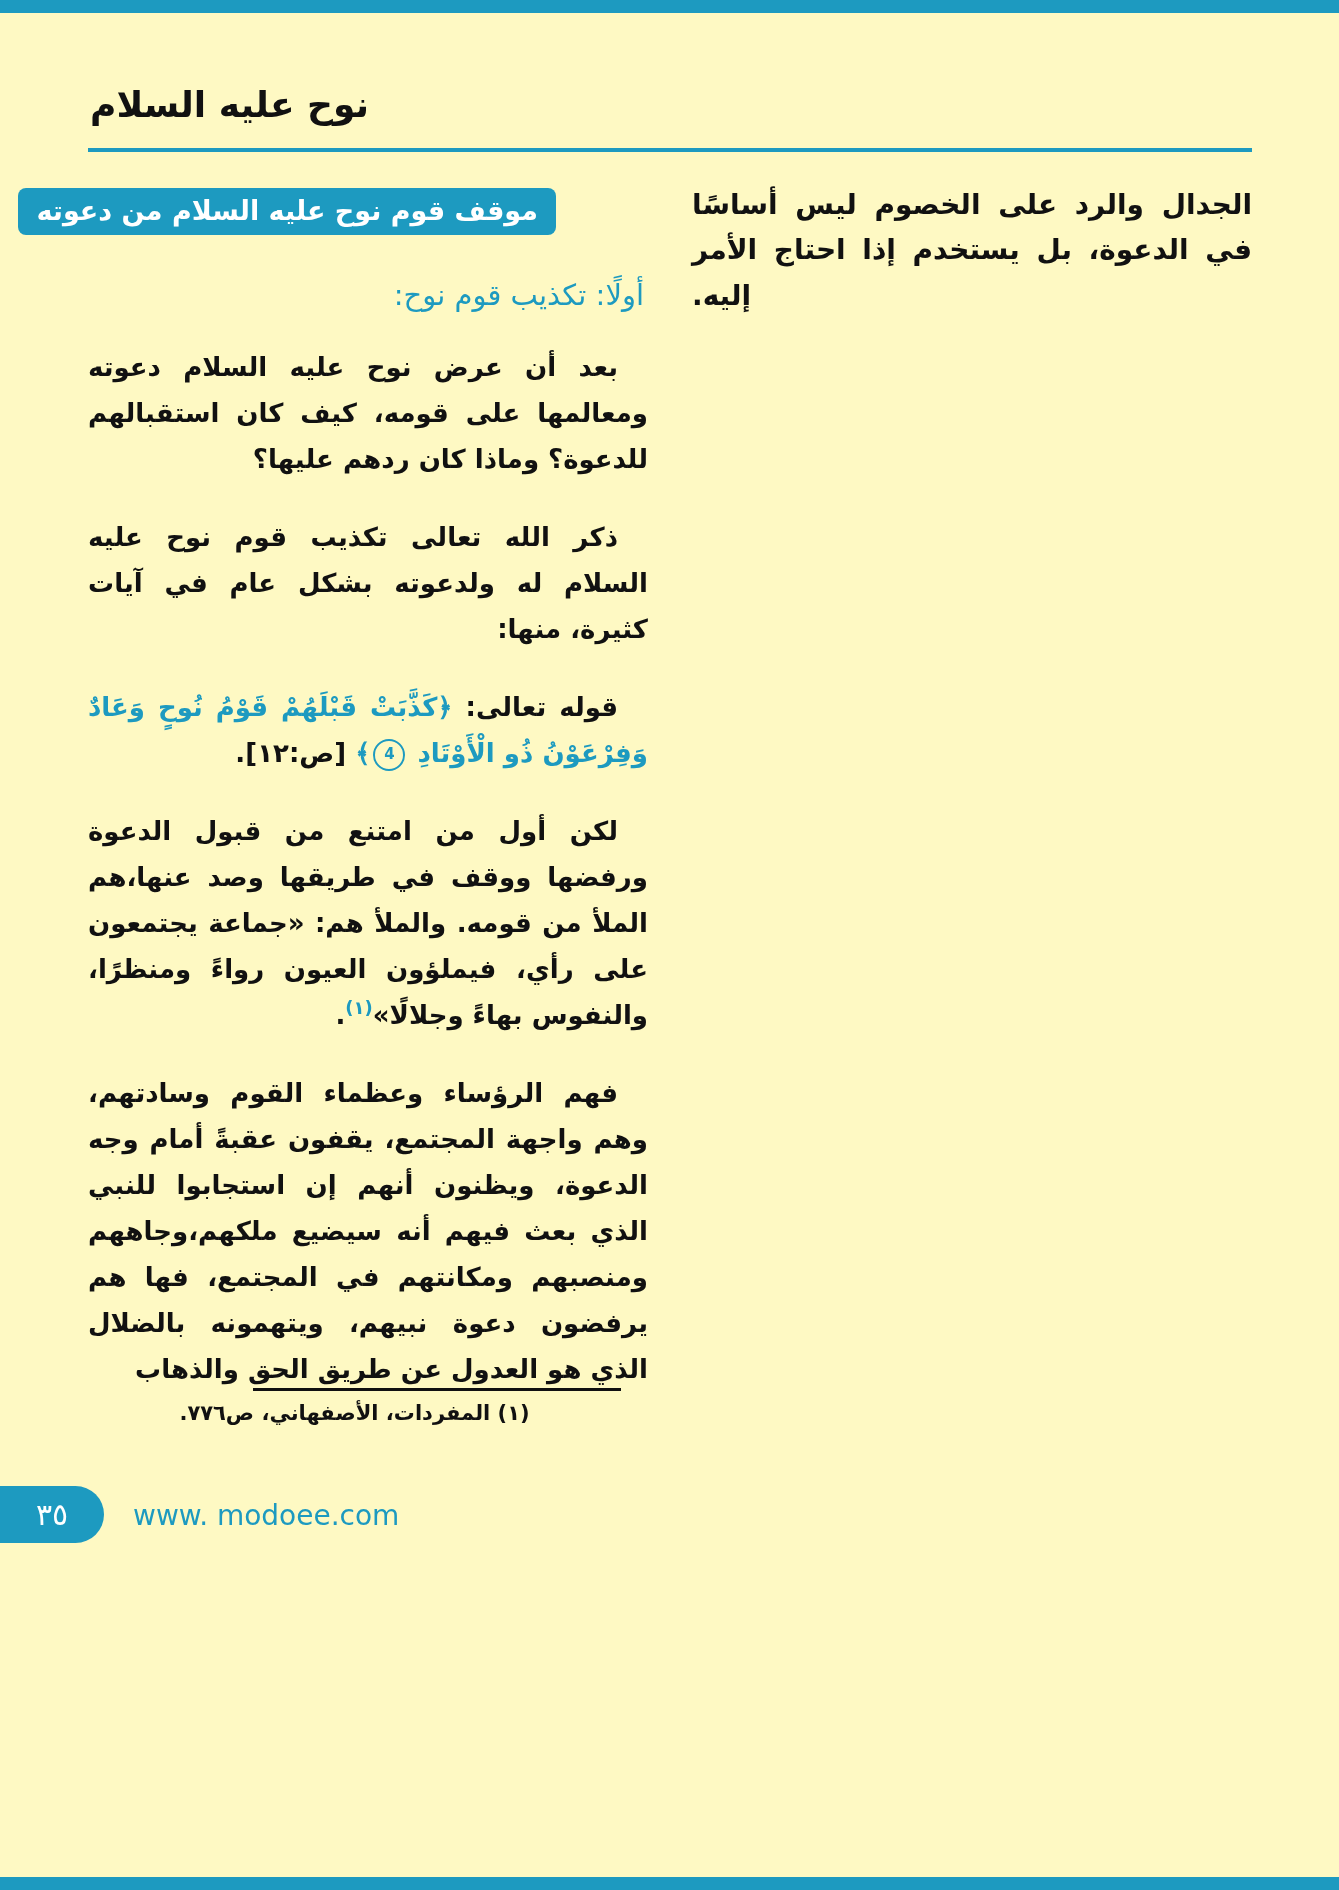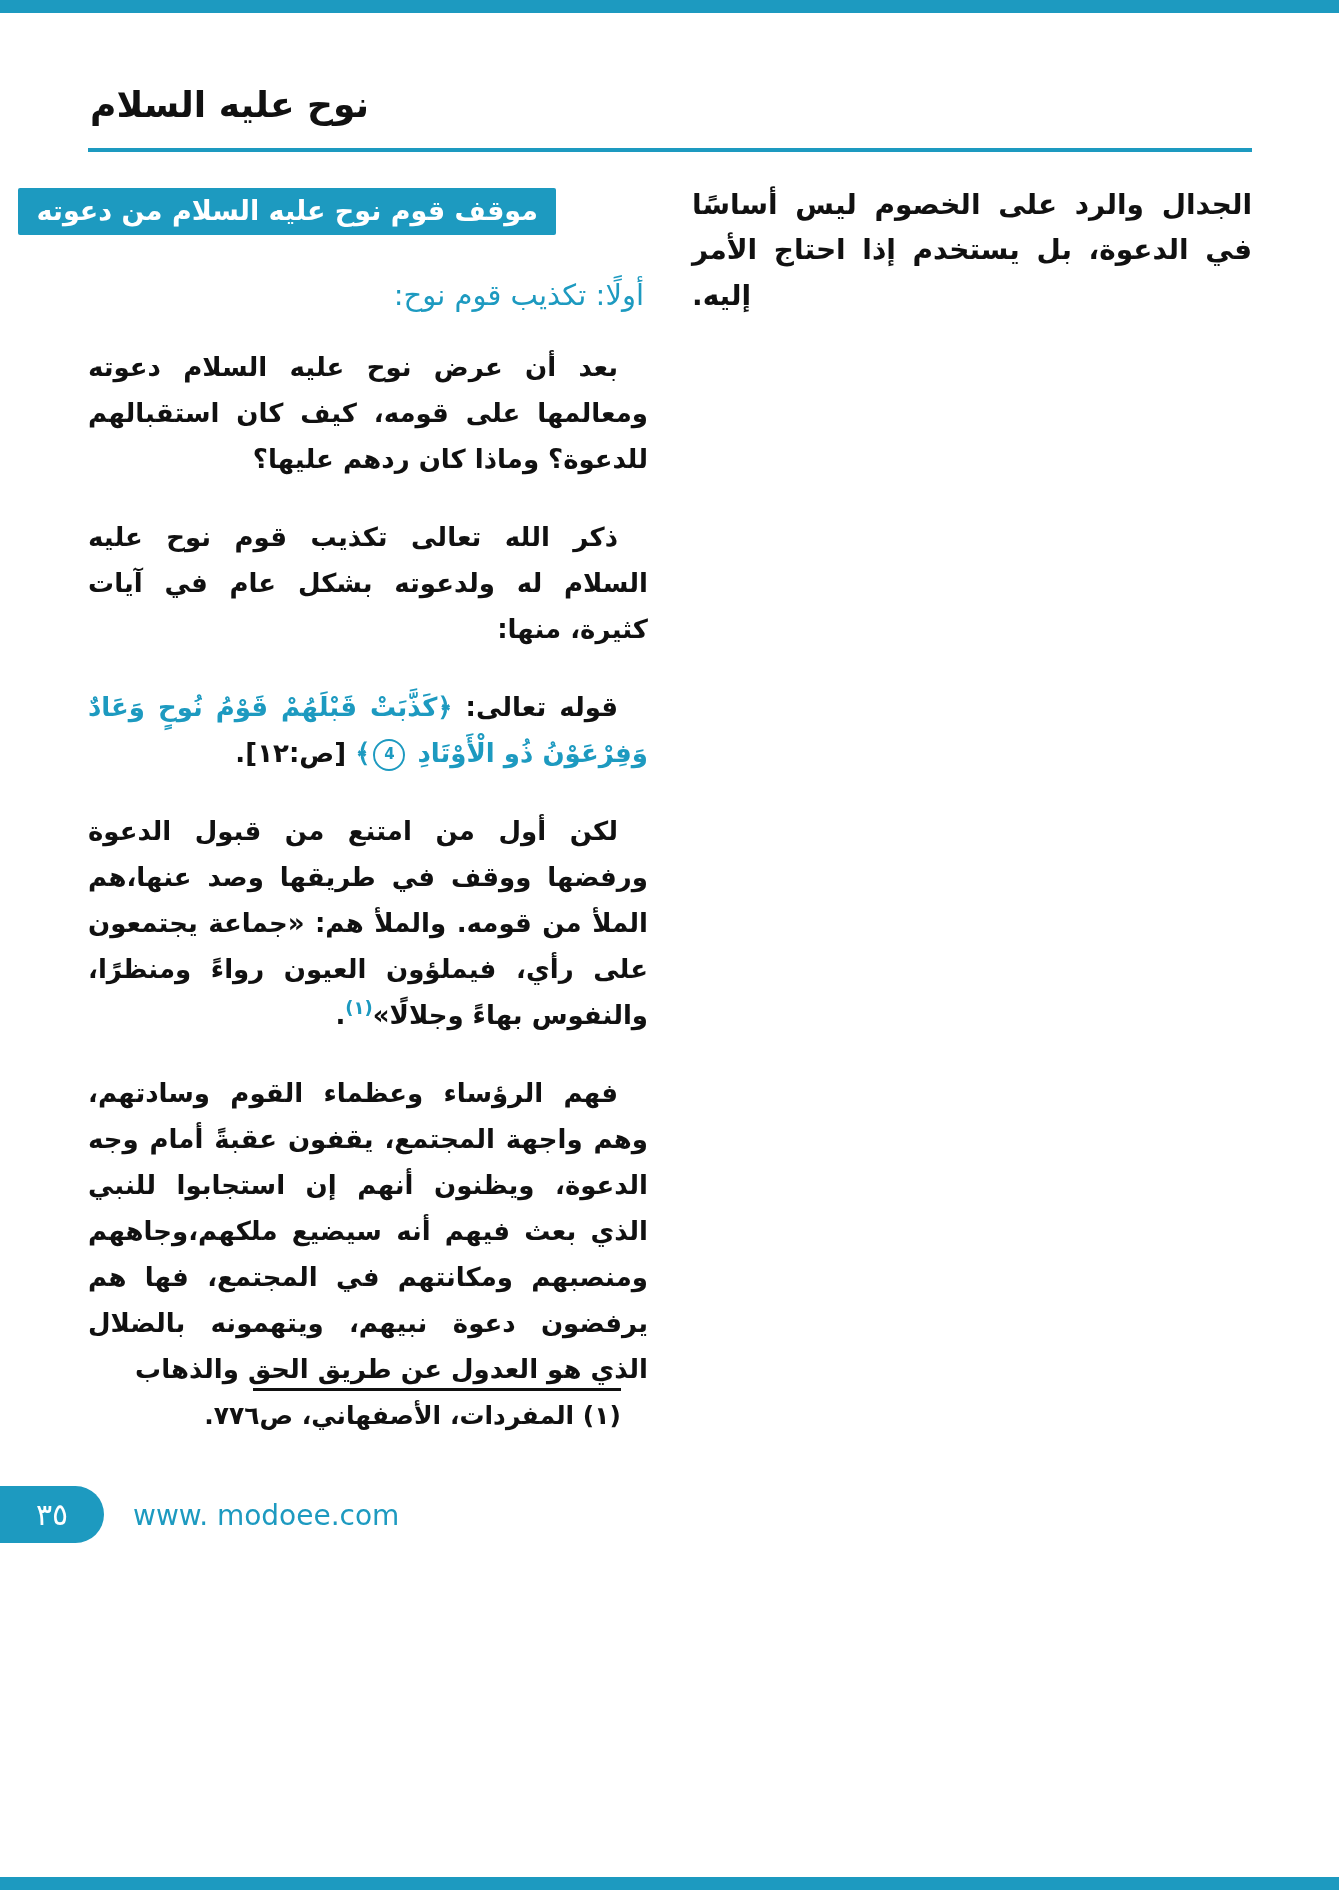--- a/index.html
+++ b/index.html
@@ -1,21 +1,21 @@
 <!DOCTYPE html>
 <html lang="ar"><head>
 <meta charset="utf-8">
 <style>
   * { margin:0; padding:0; box-sizing:border-box; }
   html,body { background:#e8e8e8; }
   body { font-family:"DejaVu Sans", sans-serif; }
   .page {
     position:relative;
     width:1339px; height:1890px;
-    background:#ffffff;
+    background:#fef9c3;
     overflow:hidden;
     margin:0 auto;
   }
   .bar { position:absolute; left:0; width:100%; height:13px; background:#1d9ac0; }
   .bar-top { top:0; }
   .bar-bottom { bottom:0; }
 
   .header-title {
     position:absolute; top:84px; left:90px;
     font-size:36px; font-weight:bold; color:#111;
@@ -38,21 +38,21 @@
     font-size:28px; font-weight:bold; color:#111;
     line-height:1.62; text-align:justify;
     text-align-last:left;
   }
 
   .section-title-box {
     background:#1d9ac0; color:#ffffff;
     width:fit-content;
     margin:6px 92px 0 0;
     padding:7px 18px 9px 18px;
-    border-radius:2px;
+    border-radius:8px;
   }
   .section-title { font-size:27px; font-weight:bold; white-space:nowrap; }
 
   .subheading {
     color:#1d9ac0; font-size:29px; font-weight:normal;
     margin:43px 4px 14px 0;
   }
 
   .body-para {
     font-size:26px; font-weight:bold; color:#111;
@@ -81,22 +81,22 @@
 
   .footnote-area {
     position:absolute; left:88px; top:1388px;
     width:533px; direction:rtl;
   }
   .footnote-rule {
     width:368px; height:2.5px; background:#111;
     margin-bottom:10px;
   }
   .footnote-text {
-    font-size:25px; font-weight:bold; color:#111;
-    text-align:right;
+    font-size:21px; font-weight:bold; color:#111;
+    text-align:center;
   }
 
   .page-number-badge {
     position:absolute; left:0; top:1486px;
     width:104px; height:57px;
     background:#1d9ac0;
     border-radius:0 29px 29px 0;
     display:flex; align-items:center; justify-content:center;
     color:#ffffff; font-size:30px; font-weight:normal;
   }

